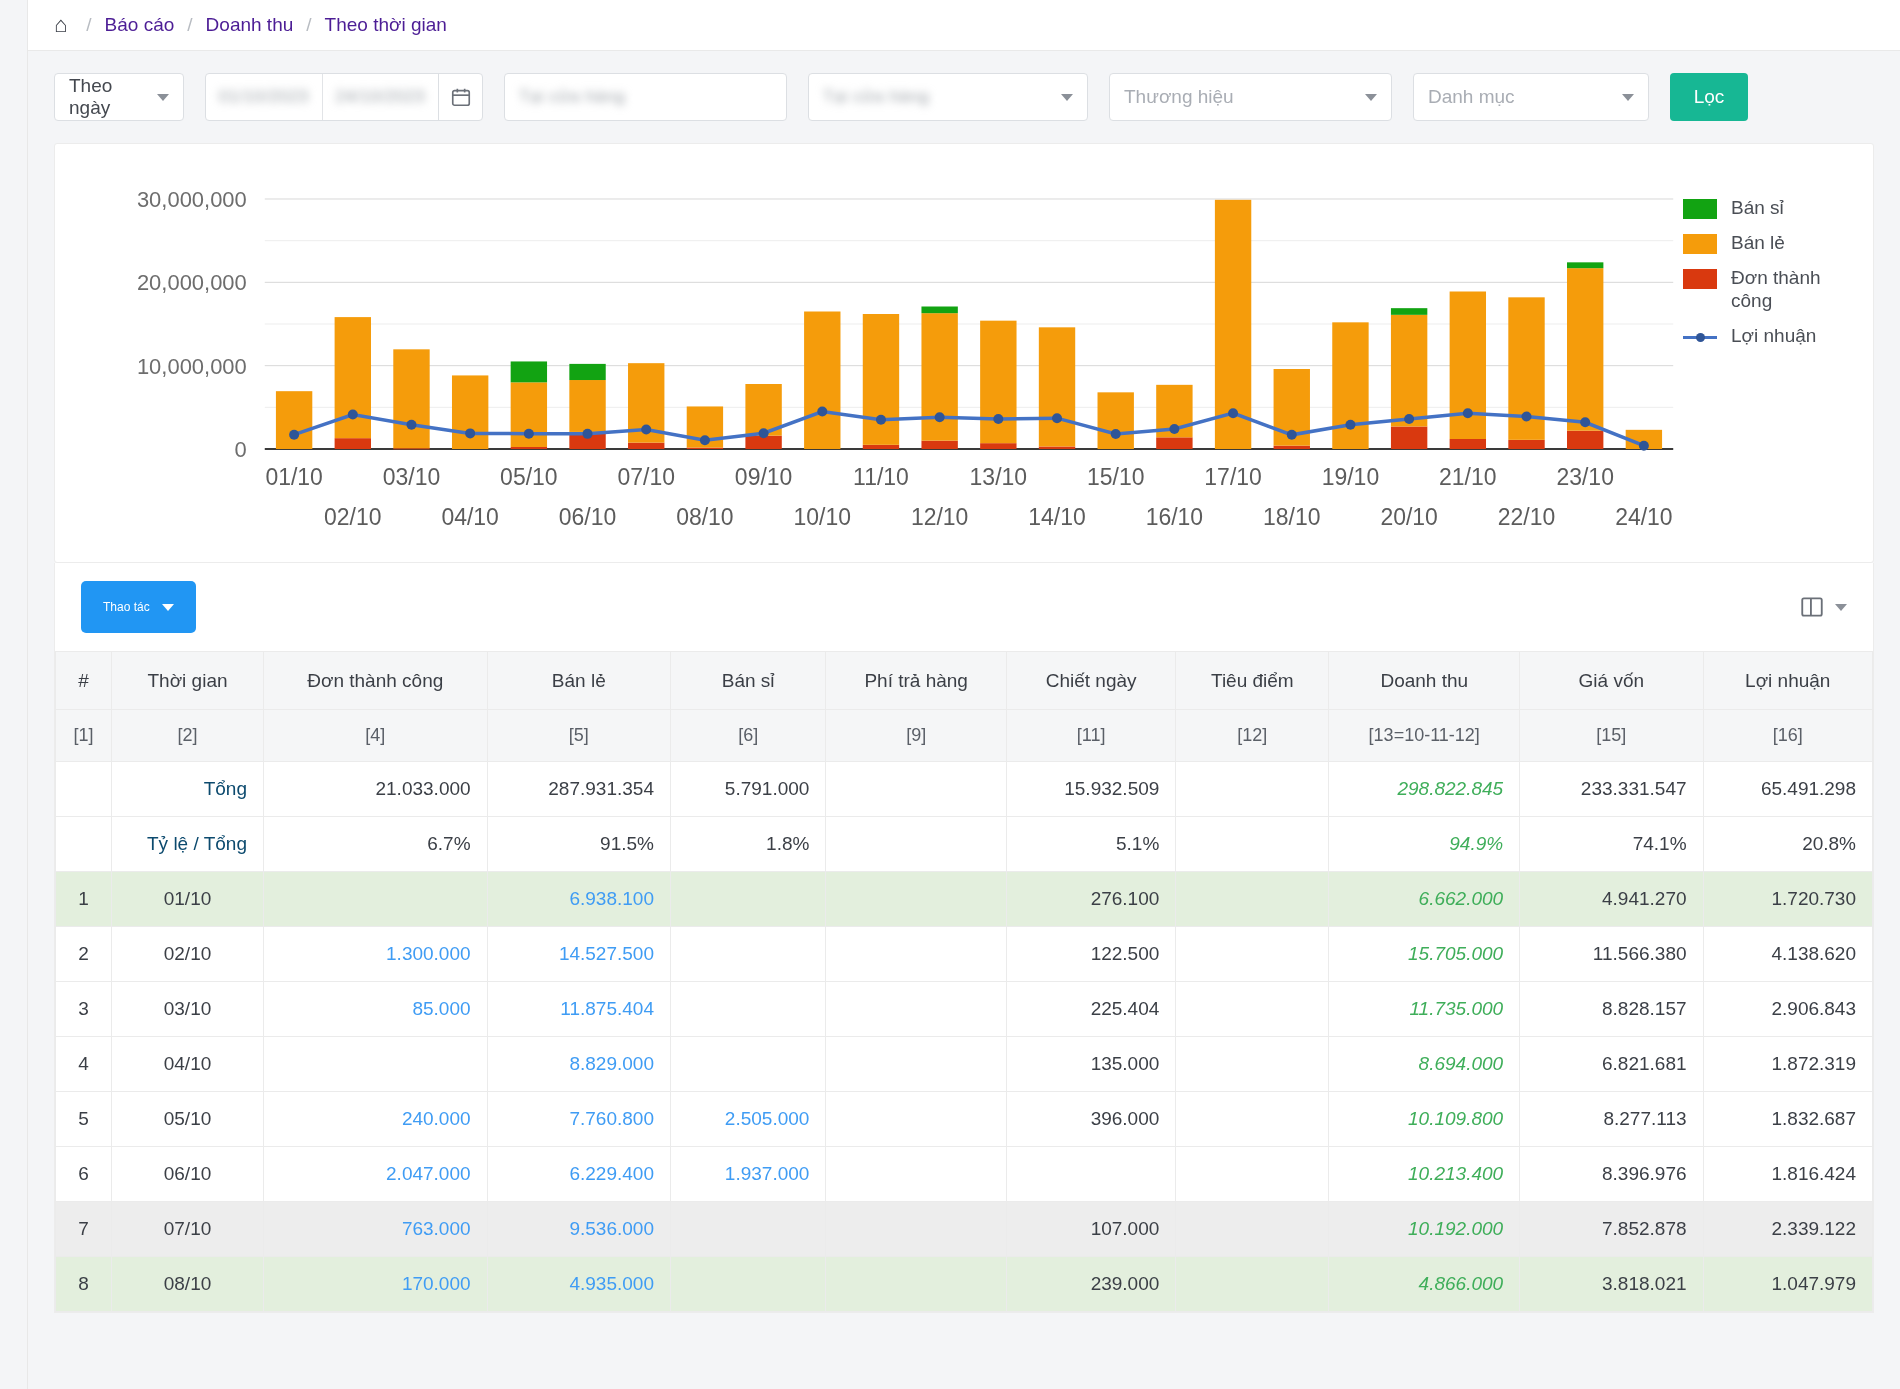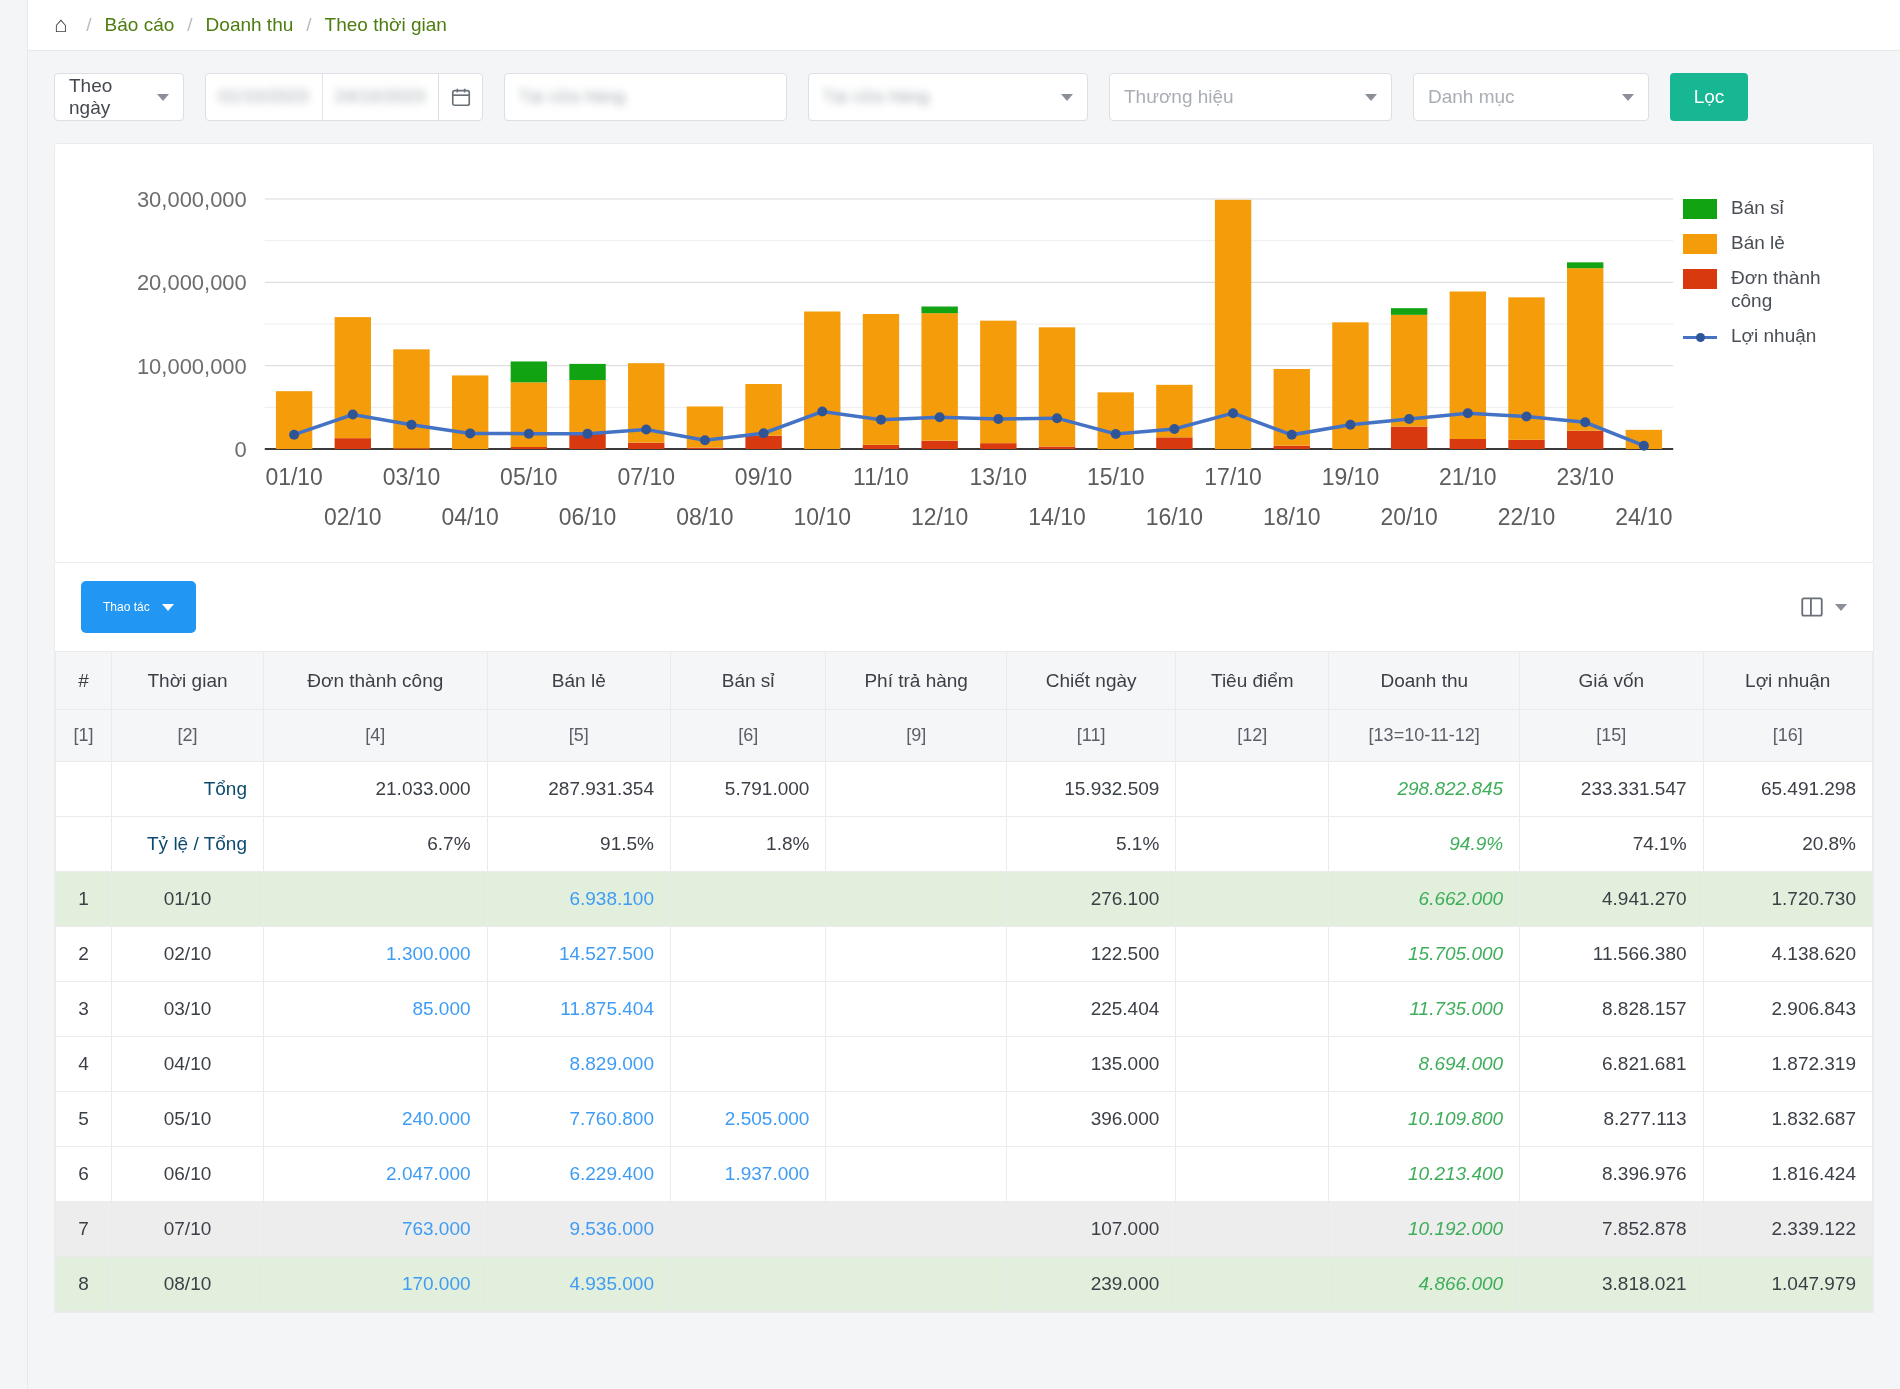--- a/index.html
+++ b/index.html
@@ -19,21 +19,21 @@
   .page { position: absolute; left: 28px; top: 0; right: 0; bottom: 0; background: #f4f5f7; }
 
   
   .breadcrumb {
     height: 51px; background: #fff; display: flex; align-items: center;
     padding-left: 26px; font-size: 19px; color: #6b6f76;
     border-bottom: 1px solid #e9e9e9;
   }
   .bc-home { font-size: 22px; color: #3c4049; line-height: 1; margin-right: 6px; }
   .bc-sep { margin: 0 13px; color: #b8bcc2; }
-  .bc-item { color: #4d7c0f; }
+  .bc-item { color: #4c1d95; }
 
   
   .filterbar {
     height: 92px; background: #f4f5f7; display: flex; align-items: center;
     padding: 0 26px; gap: 21px;
   }
   .ctl {
     height: 48px; background: #fff; border: 1px solid #dcdfe3; border-radius: 4px;
     display: flex; align-items: center; padding: 0 14px; font-size: 19px; color: #44484f;
   }

